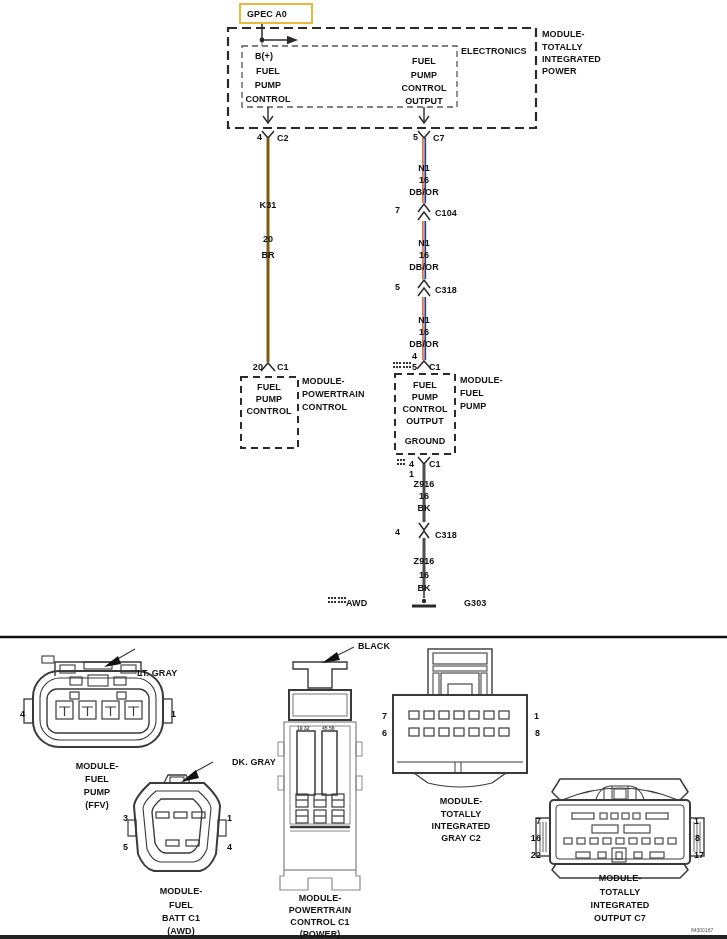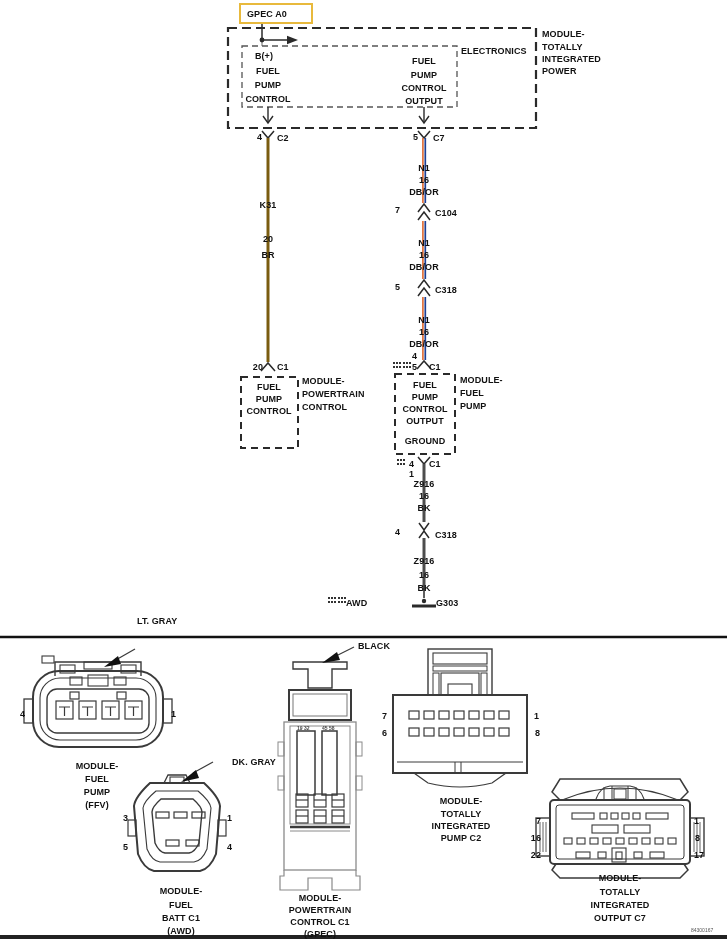--- a/index.html
+++ b/index.html
@@ -335,32 +335,32 @@
     <div class="lb c" style="left:424px;top:491px">16</div>
     <div class="lb c" style="left:424px;top:503px">BK</div>
 
     <div class="lb r" style="left:400px;top:527px">4</div>
     <div class="lb" style="left:435px;top:530px">C318</div>
 
     <div class="lb c" style="left:424px;top:556px">Z916</div>
     <div class="lb c" style="left:424px;top:570px">16</div>
     <div class="lb c" style="left:424px;top:583px">BK</div>
 
-    <div class="lb" style="left:436px;top:598px">G303</div>
+    <div class="lb" style="left:464px;top:598px">G303</div>
 
     <div class="hashes" style="left:328px;top:597px">
         <i class="hash"></i>
         <i class="hash"></i>
       </div>
     <div class="lb" style="left:346px;top:598px">AWD</div>
   </div>
 
   <div class="layer">
 
-    <div class="lb" style="left:137px;top:616px">LT. GRAY</div>
+    <div class="lb" style="left:137px;top:668px">LT. GRAY</div>
     <div class="lb r" style="left:25px;top:709px">4</div>
     <div class="lb" style="left:171px;top:709px">1</div>
     <div class="lb c" style="left:97px;top:761px">MODULE-</div>
     <div class="lb c" style="left:97px;top:774px">FUEL</div>
     <div class="lb c" style="left:97px;top:787px">PUMP</div>
     <div class="lb c" style="left:97px;top:800px">(FFV)</div>
 
     <div class="lb" style="left:232px;top:757px">DK. GRAY</div>
     <div class="lb r" style="left:128px;top:813px">3</div>
     <div class="lb" style="left:227px;top:813px">1</div>
@@ -370,30 +370,30 @@
     <div class="lb c" style="left:181px;top:900px">FUEL</div>
     <div class="lb c" style="left:181px;top:913px">BATT C1</div>
     <div class="lb c" style="left:181px;top:926px">(AWD)</div>
 
     <div class="lb" style="left:358px;top:641px">BLACK</div>
     <div class="tiny" style="left:297px;top:726px">19 32</div>
     <div class="tiny" style="left:322px;top:726px">45 58</div>
     <div class="lb c" style="left:320px;top:893px">MODULE-</div>
     <div class="lb c" style="left:320px;top:905px">POWERTRAIN</div>
     <div class="lb c" style="left:320px;top:917px">CONTROL C1</div>
-    <div class="lb c" style="left:320px;top:929px">(GPEC)</div>
+    <div class="lb c" style="left:320px;top:929px">(POWER)</div>
 
     <div class="lb r" style="left:387px;top:711px">7</div>
     <div class="lb r" style="left:387px;top:728px">6</div>
     <div class="lb" style="left:534px;top:711px">1</div>
     <div class="lb" style="left:535px;top:728px">8</div>
     <div class="lb c" style="left:461px;top:796px">MODULE-</div>
     <div class="lb c" style="left:461px;top:809px">TOTALLY</div>
     <div class="lb c" style="left:461px;top:821px">INTEGRATED</div>
-    <div class="lb c" style="left:461px;top:833px">PUMP C2</div>
+    <div class="lb c" style="left:461px;top:833px">GRAY C2</div>
 
     <div class="lb r" style="left:541px;top:816px">7</div>
     <div class="lb r" style="left:541px;top:833px">16</div>
     <div class="lb r" style="left:541px;top:850px">22</div>
     <div class="lb" style="left:694px;top:816px">1</div>
     <div class="lb" style="left:695px;top:833px">8</div>
     <div class="lb" style="left:694px;top:850px">17</div>
     <div class="lb c" style="left:620px;top:873px">MODULE-</div>
     <div class="lb c" style="left:620px;top:887px">TOTALLY</div>
     <div class="lb c" style="left:620px;top:900px">INTEGRATED</div>

